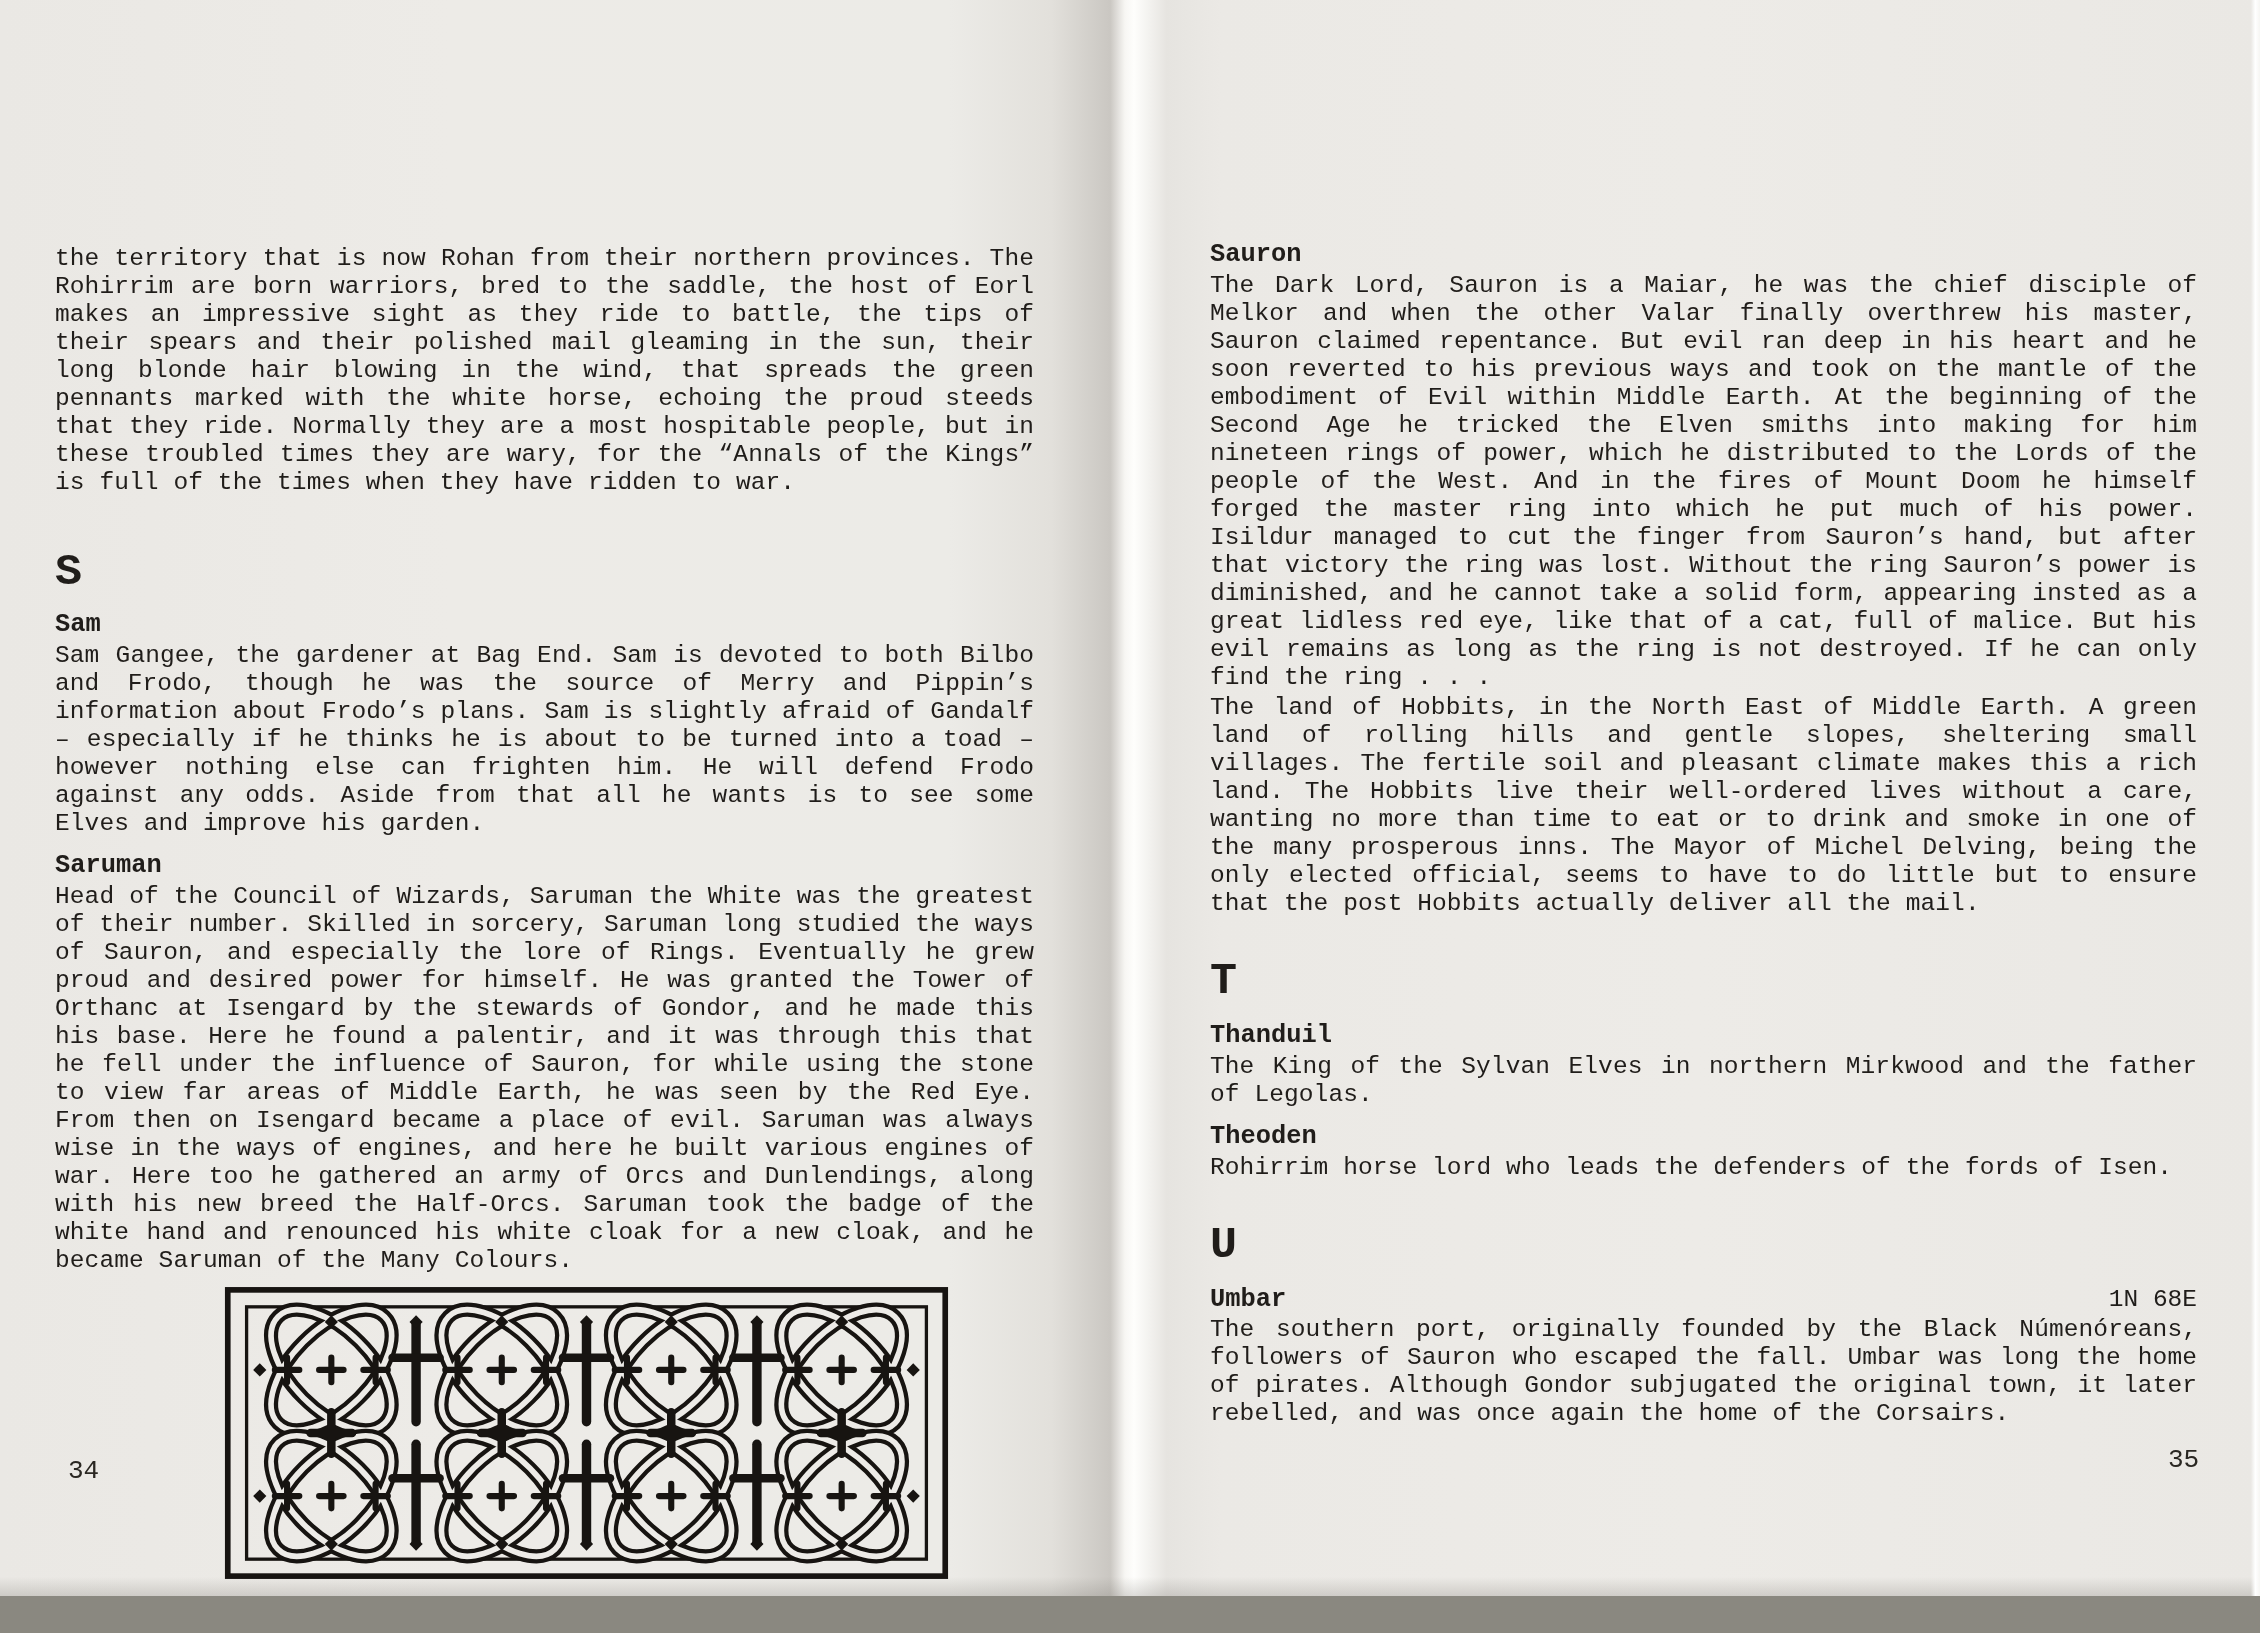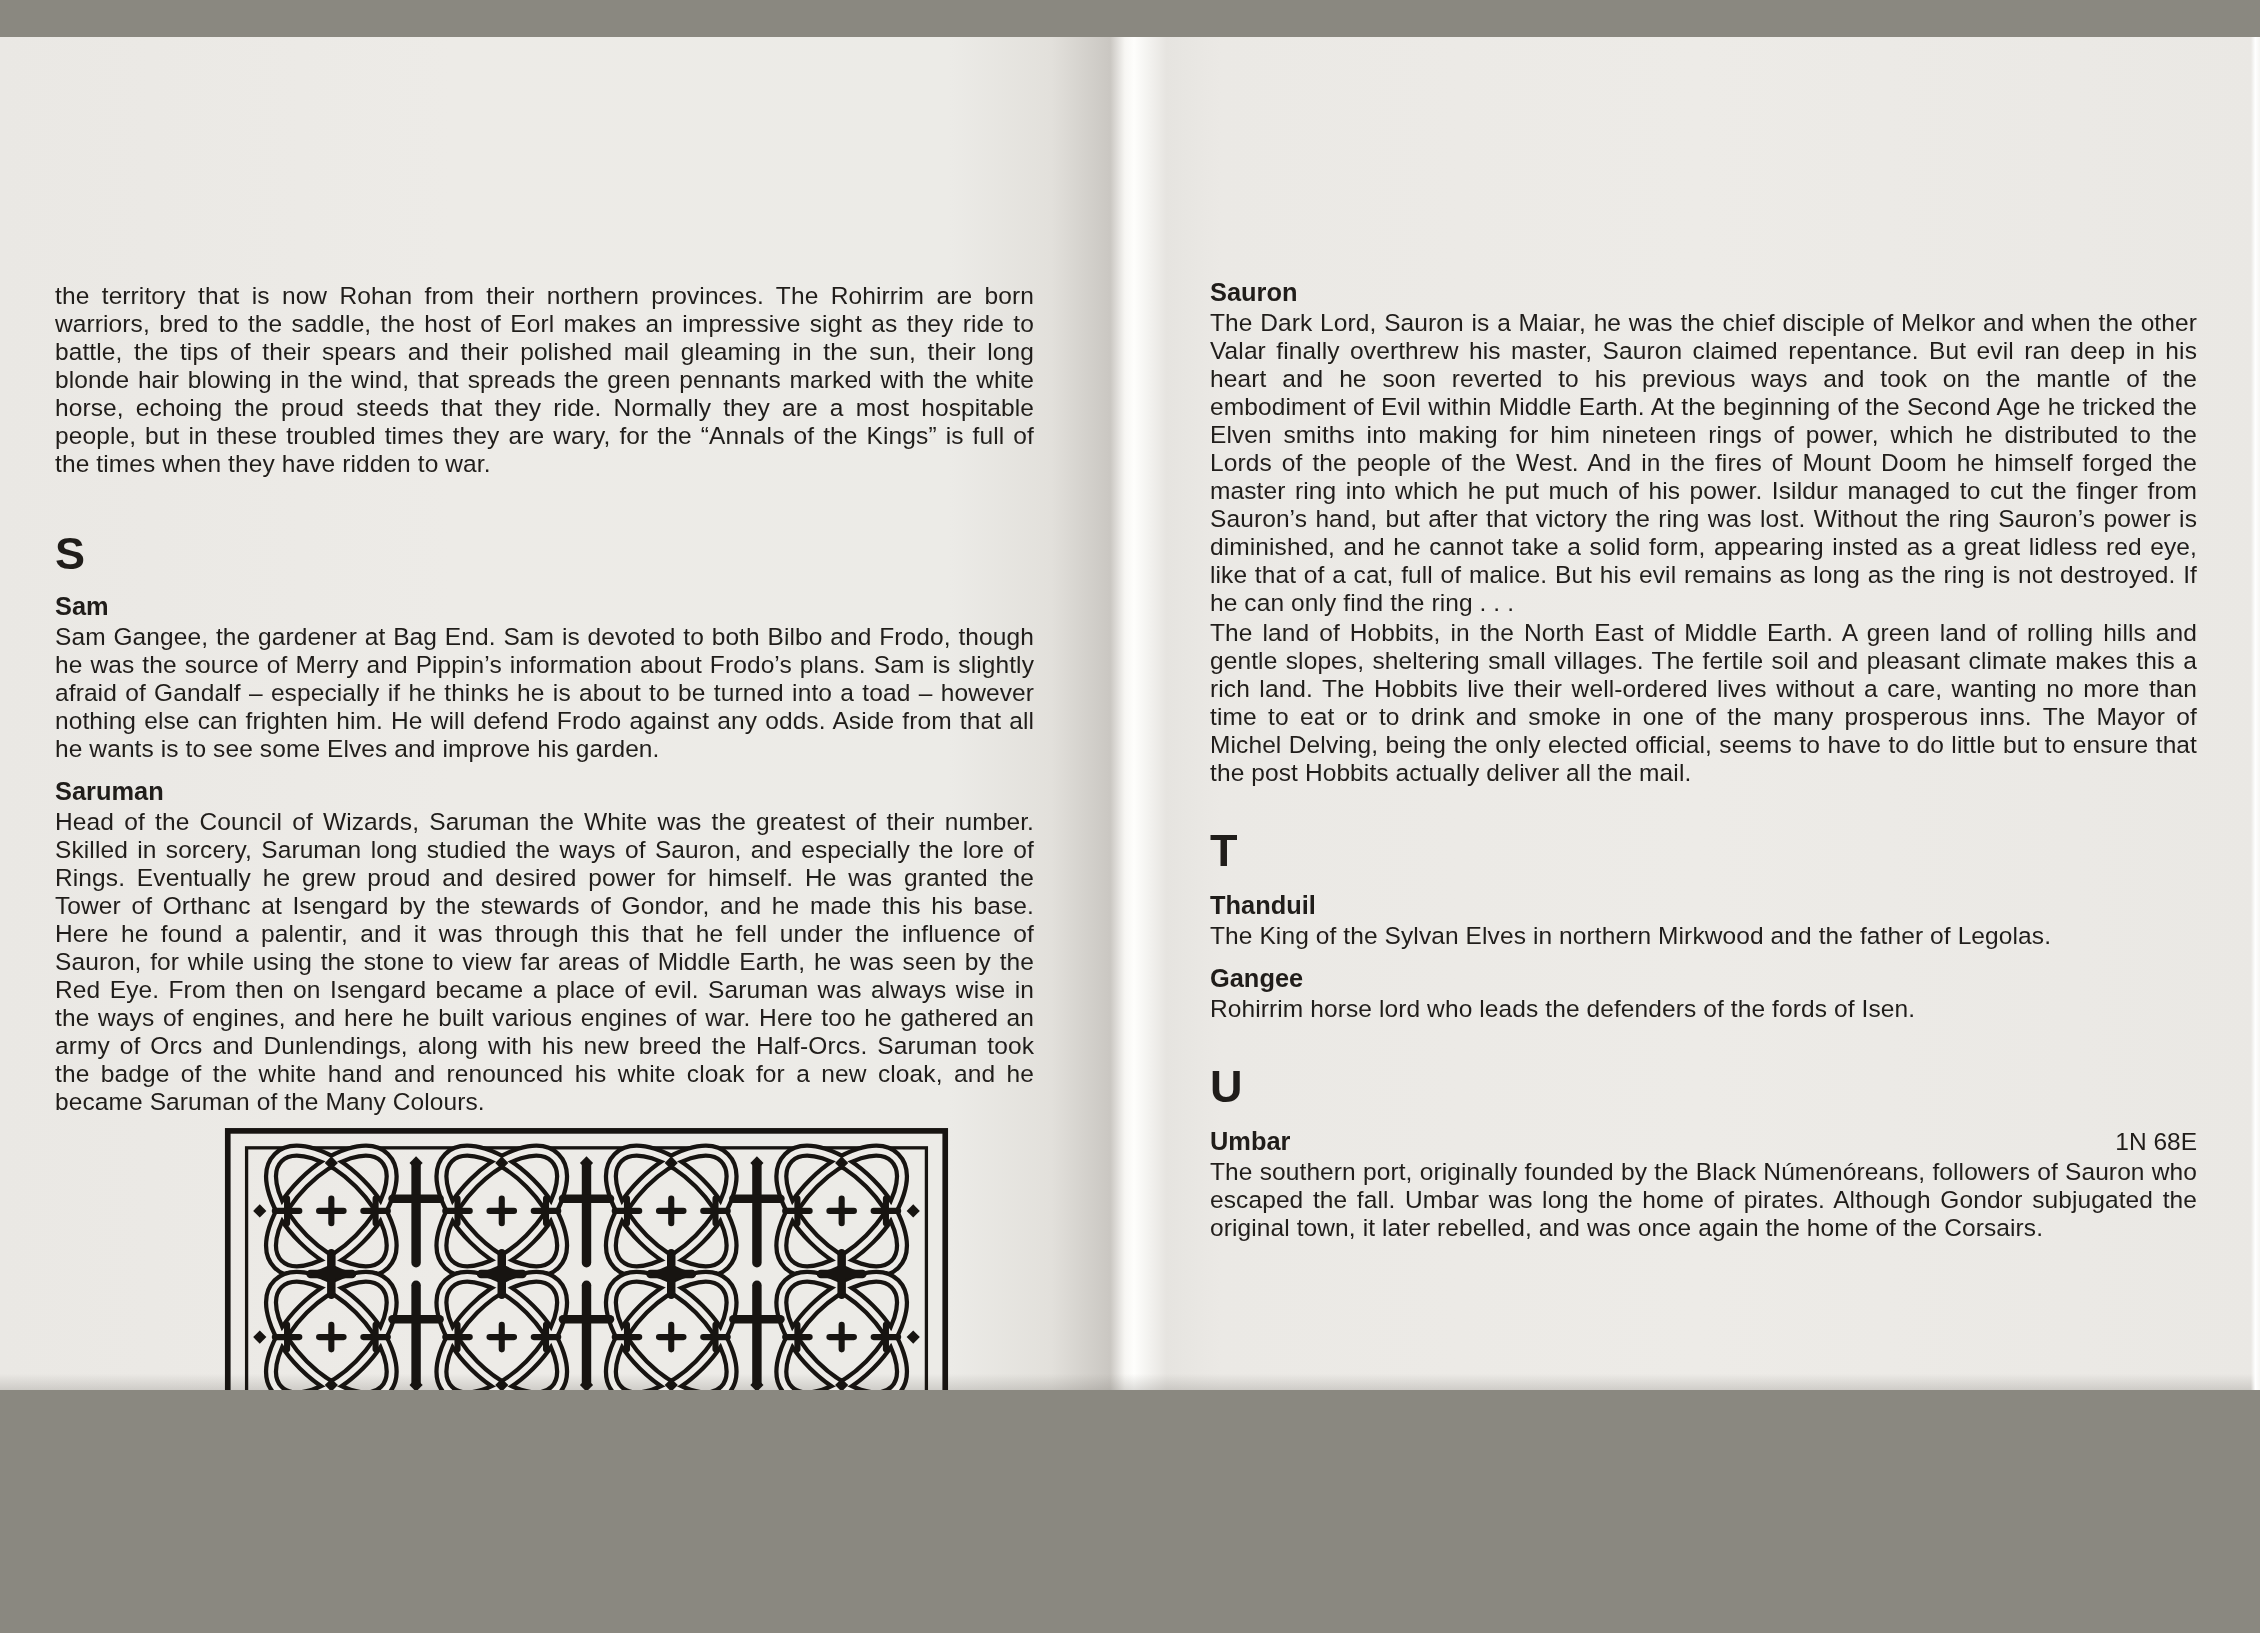--- a/index.html
+++ b/index.html
@@ -1,31 +1,30 @@
 <!DOCTYPE html>
 <html style="font-size:15px"><head>
 <meta charset="utf-8">
 <style>
   html,body{margin:0;padding:0;background:#8a8880;}
   .scan{
     position:relative;
-    width:2261px;height:1353px;
+    width:2261px;height:1596px;
     overflow:hidden;
-    font-family:Liberation Sans, sans-serif;
+    font-family:Liberation Mono, monospace;
     color:#201d1a;
     background:
       linear-gradient(90deg, rgba(0,0,0,0) 99.55%, #ffffff 99.75%, #f4f3f0 100%),
       linear-gradient(0deg, rgba(90,86,80,0.20) 0%, rgba(90,86,80,0.0) 1.2%),
       linear-gradient(90deg,
         #eae8e4 0%, #edebe7 20%, #ecebe7 42%,
         #e2e0db 46.5%, #cac7c2 49.1%,
         #f7f6f3 49.75%, #fefefc 50.15%,
         #e6e4e0 51.6%, #ebe9e5 54%,
         #edebe7 75%, #eae8e4 100%);
-    margin-top: 37px;
   }
   .page{position:absolute;top:0;}
   .page-left{left:55px;width:979px;padding-top:245px;}
   .page-right{left:1210px;width:987px;padding-top:240px;}
   .body-text{
     margin:0;
     font-size:24.5px;line-height:28px;
     text-align:justify;
     letter-spacing:0.1px;
   }
@@ -189,21 +188,21 @@
     <p class="body-text entry-body">The land of Hobbits, in the North East of Middle Earth. A green land of rolling hills and gentle slopes, sheltering small villages. The fertile soil and pleasant climate makes this a rich land. The Hobbits live their well-ordered lives without a care, wanting no more than time to eat or to drink and smoke in one of the many prosperous inns. The Mayor of Michel Delving, being the only elected official, seems to have to do little but to ensure that the post Hobbits actually deliver all the mail.</p>
 
     <div class="section-letter mt44">T</div>
 
     <div class="entry-name-row mt18">
       <span class="entry-name">Thanduil</span>
     </div>
     <p class="body-text entry-body">The King of the Sylvan Elves in northern Mirkwood and the father of Legolas.</p>
 
     <div class="entry-name-row mt14">
-      <span class="entry-name">Gangee</span>
+      <span class="entry-name">Theoden</span>
     </div>
 
     <p class="body-text entry-body">Rohirrim horse lord who leads the defenders of the fords of Isen.</p>
 
     <div class="section-letter mt44">U</div>
 
     <div class="entry-name-row mt18">
       <span class="entry-name">Umbar</span>
       <span class="entry-coords">1N 68E</span>
     </div>

